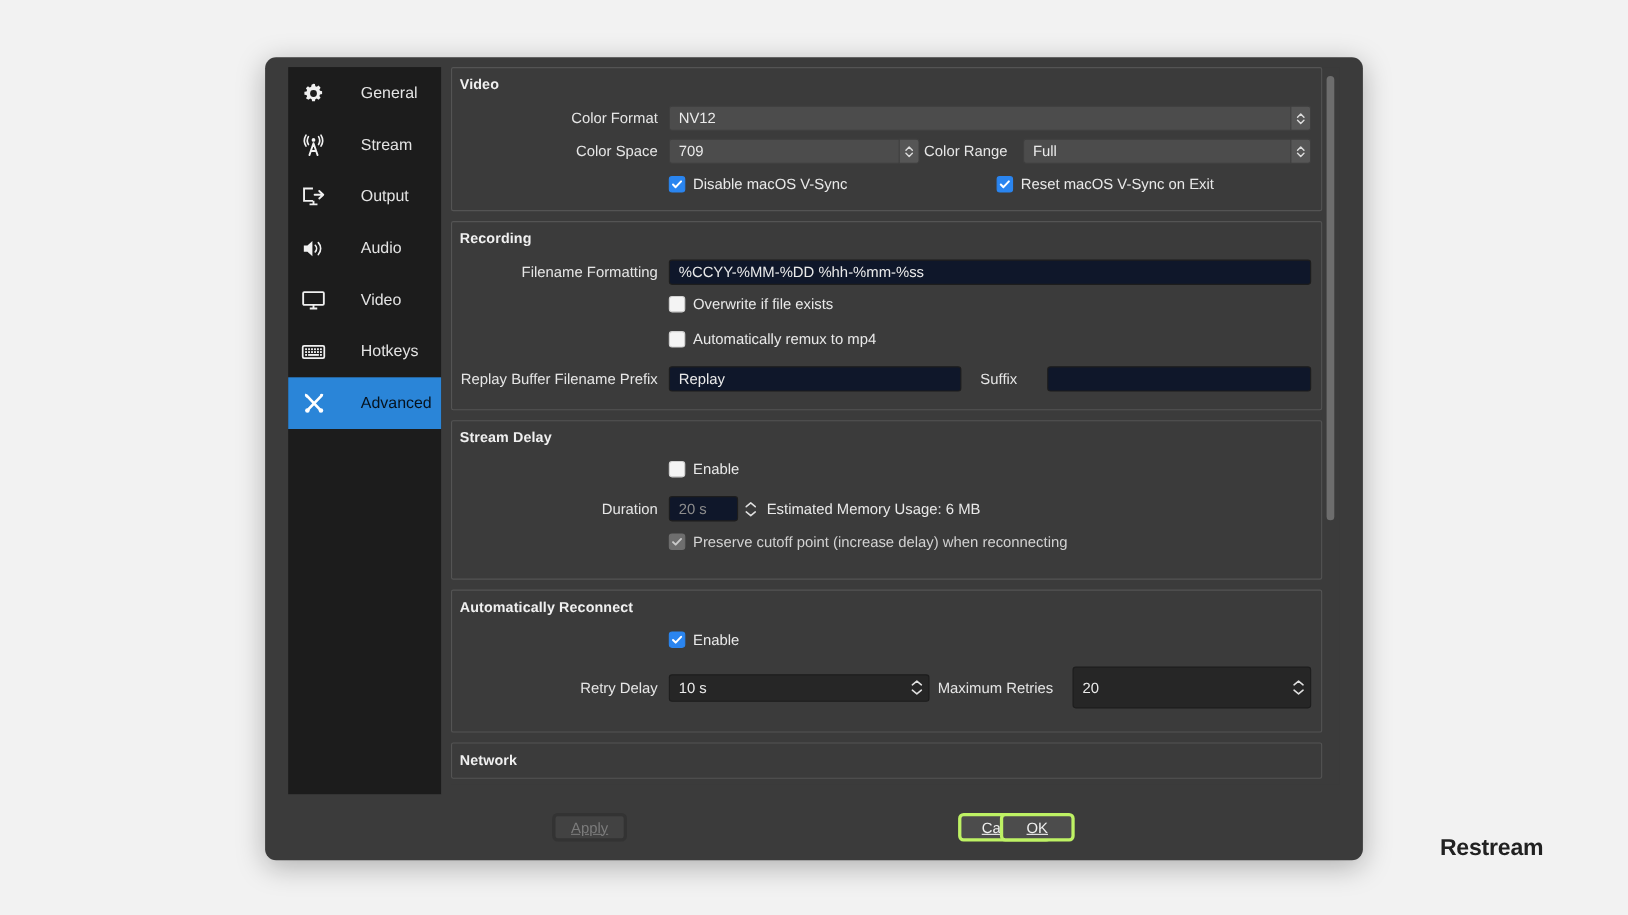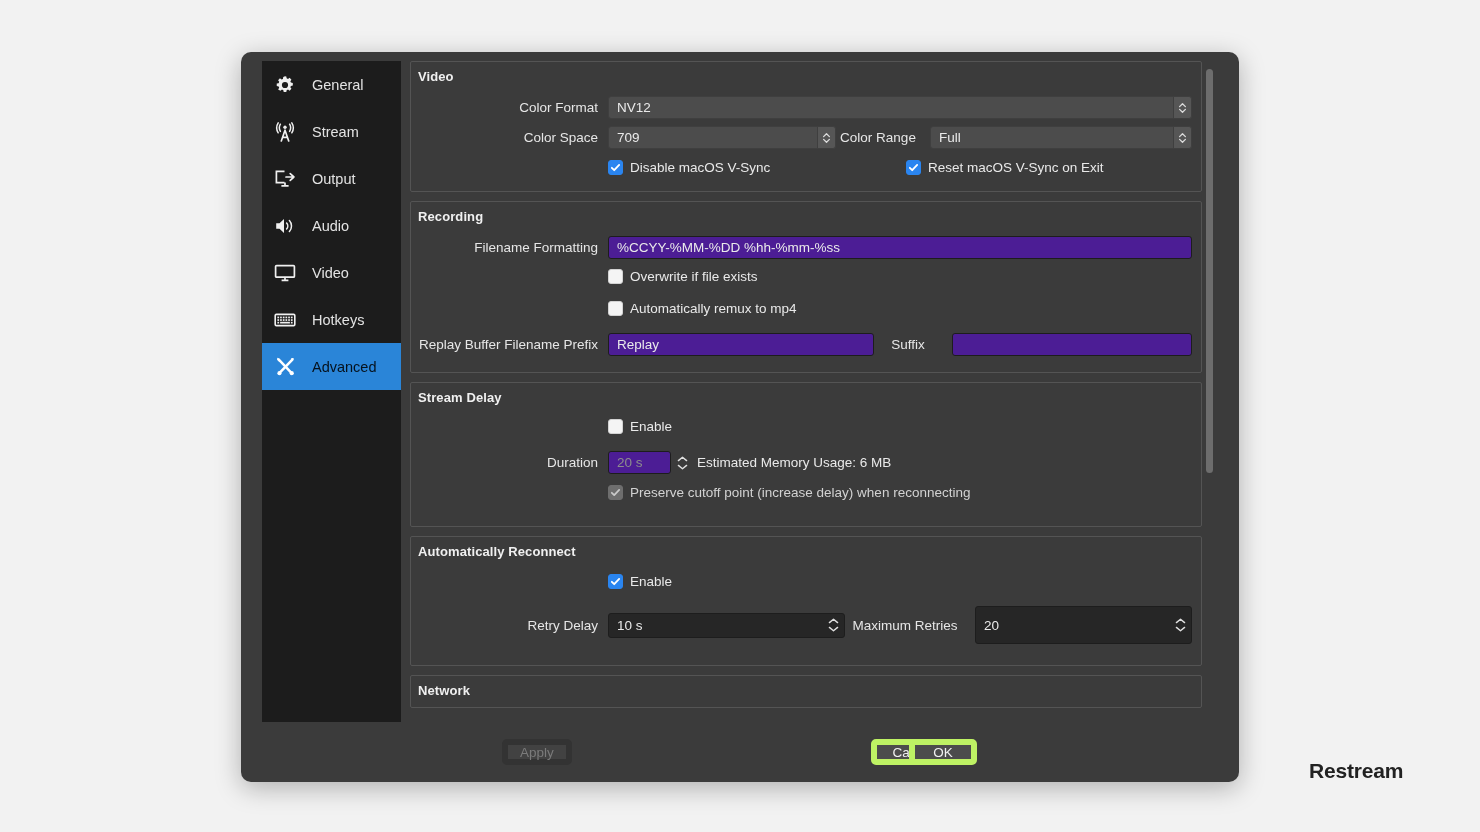--- a/index.html
+++ b/index.html
@@ -29,21 +29,21 @@
     width: 139px;
     background: #1c1c1c;
     margin: 9px 0 9px 21px;
     display: flex;
     flex-direction: column;
     flex: 0 0 auto;
     height: 661px;
   }
   .nav-item {
     display: flex; align-items: center;
-    gap: 13px;
+    gap: 29px;
     height: 47px;
     padding: 0 0 0 9px;
     color: #e3e3e3;
     font-size: 14.5px;
     cursor: default;
     flex: 0 0 auto;
   }
   .nav-item.selected { background: #2a85d8; color: #06121d; }
   .nav-ico { width: 28px; height: 28px; flex: 0 0 28px;
              display: flex; align-items: center; justify-content: center; }
@@ -86,21 +86,21 @@
   .lbl.w2 { width: 98px; }
   .lbl.w3 { width: 94px; }
 
   
   .field {
     height: 23px; border-radius: 3px;
     display: flex; align-items: center;
     font-size: 13.5px; color: #eaeaea;
     padding: 0 8px; position: relative;
   }
-  .textfield { background: #4c1d95; border: 1px solid #1d1d1d; }
+  .textfield { background: #0f172a; border: 1px solid #1d1d1d; }
   .combo     { background: #4c4c4c; border: 1px solid #3f3f3f; padding-right: 22px; }
   .spinfield { background: #262626; border: 1px solid #1d1d1d; padding-right: 22px; }
   .field.disabled { color: #8d8d8d; }
 
   
   .combo-stepper {
     position: absolute; right: -1px; top: -1px; bottom: -1px;
     width: 19px; background: #565656;
     border: 1px solid #3f3f3f; border-radius: 0 3px 3px 0;
     display: flex; align-items: center; justify-content: center;
@@ -145,25 +145,25 @@
   }
 
   
   #footer {
     height: 60px; flex: 0 0 60px;
     display: flex; align-items: center;
     padding: 0 21px; position: relative;
   }
   .btn {
     height: 26px; min-width: 68px;
-    border-radius: 5px; border: 6px solid #bef264;
+    border-radius: 5px; border: 3px solid #bef264;
     background: #4c4c4c; color: #f0f0f0;
     font-size: 13.5px; font-family: "Liberation Sans", sans-serif;
     display: flex; align-items: center; justify-content: center;
-    cursor: default; padding: 0 12px;
+    cursor: default; padding: 0 12px; text-decoration: underline;
   }
   .btn.disabled { background: #424242; color: #7b7b7b; border-color: #333; }
   #apply-button { position: absolute; left: 261px; }
   #cancel-button { position: absolute; right: 283px; width: 85px; }
   #ok-button { position: absolute; right: 262px; width: 59px; }
 
   
   #watermark {
     position: absolute; left: 1309px; top: 759px;
     font-size: 21px; font-weight: bold; color: #222;

